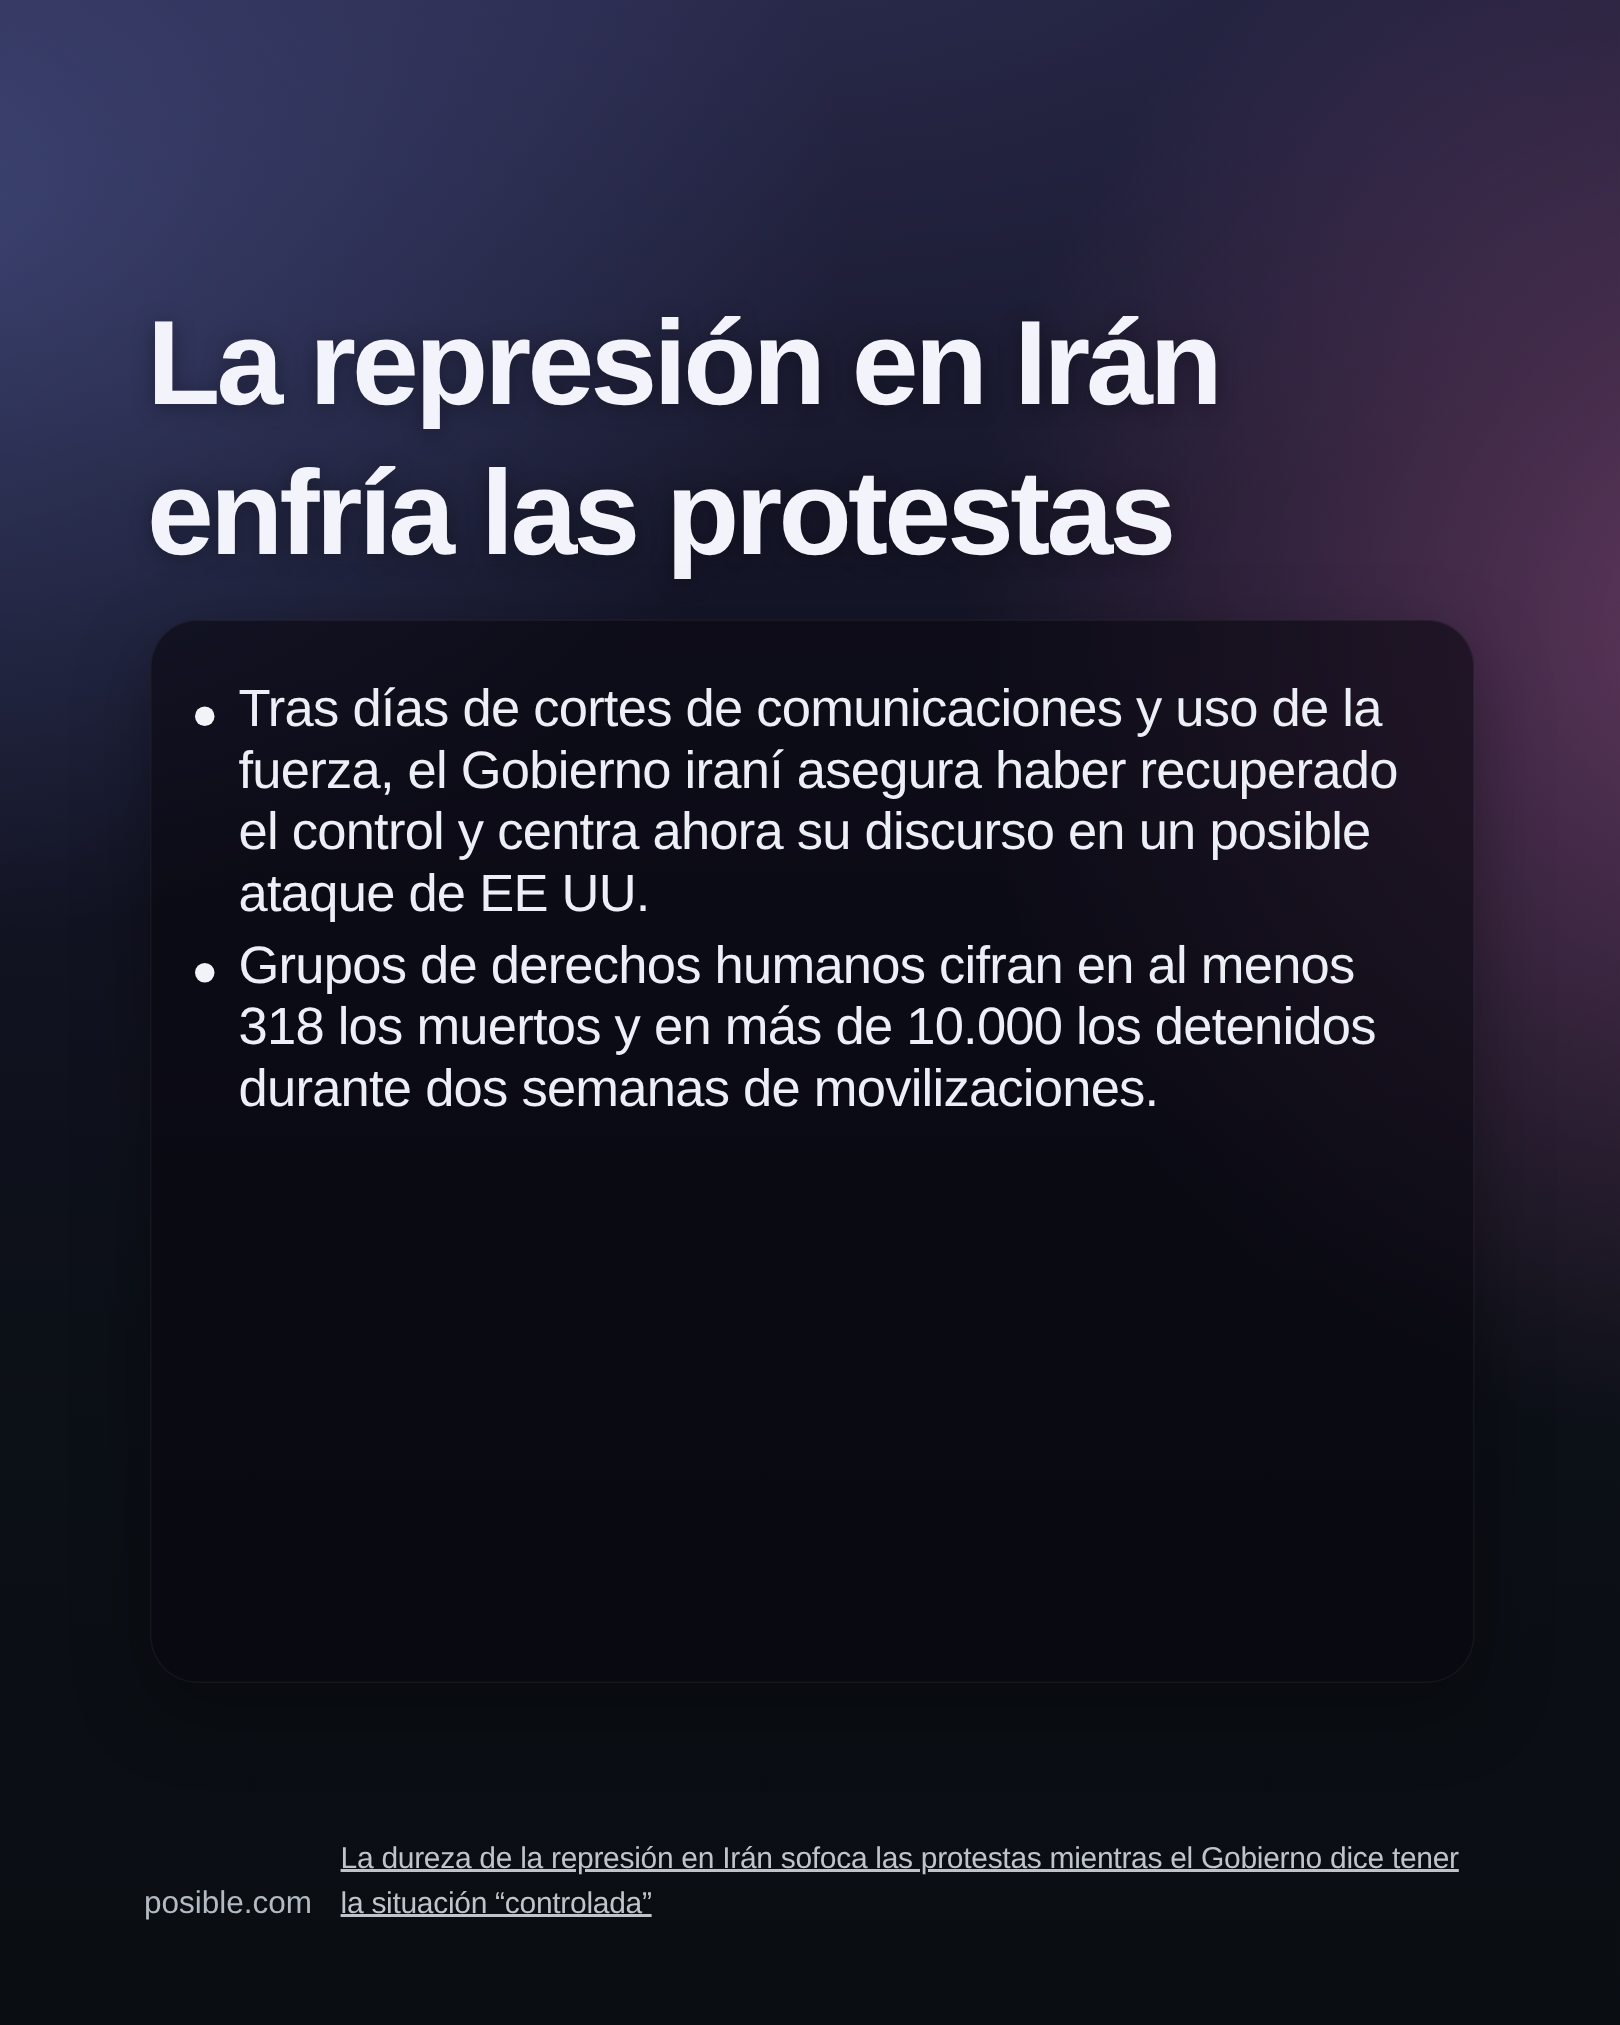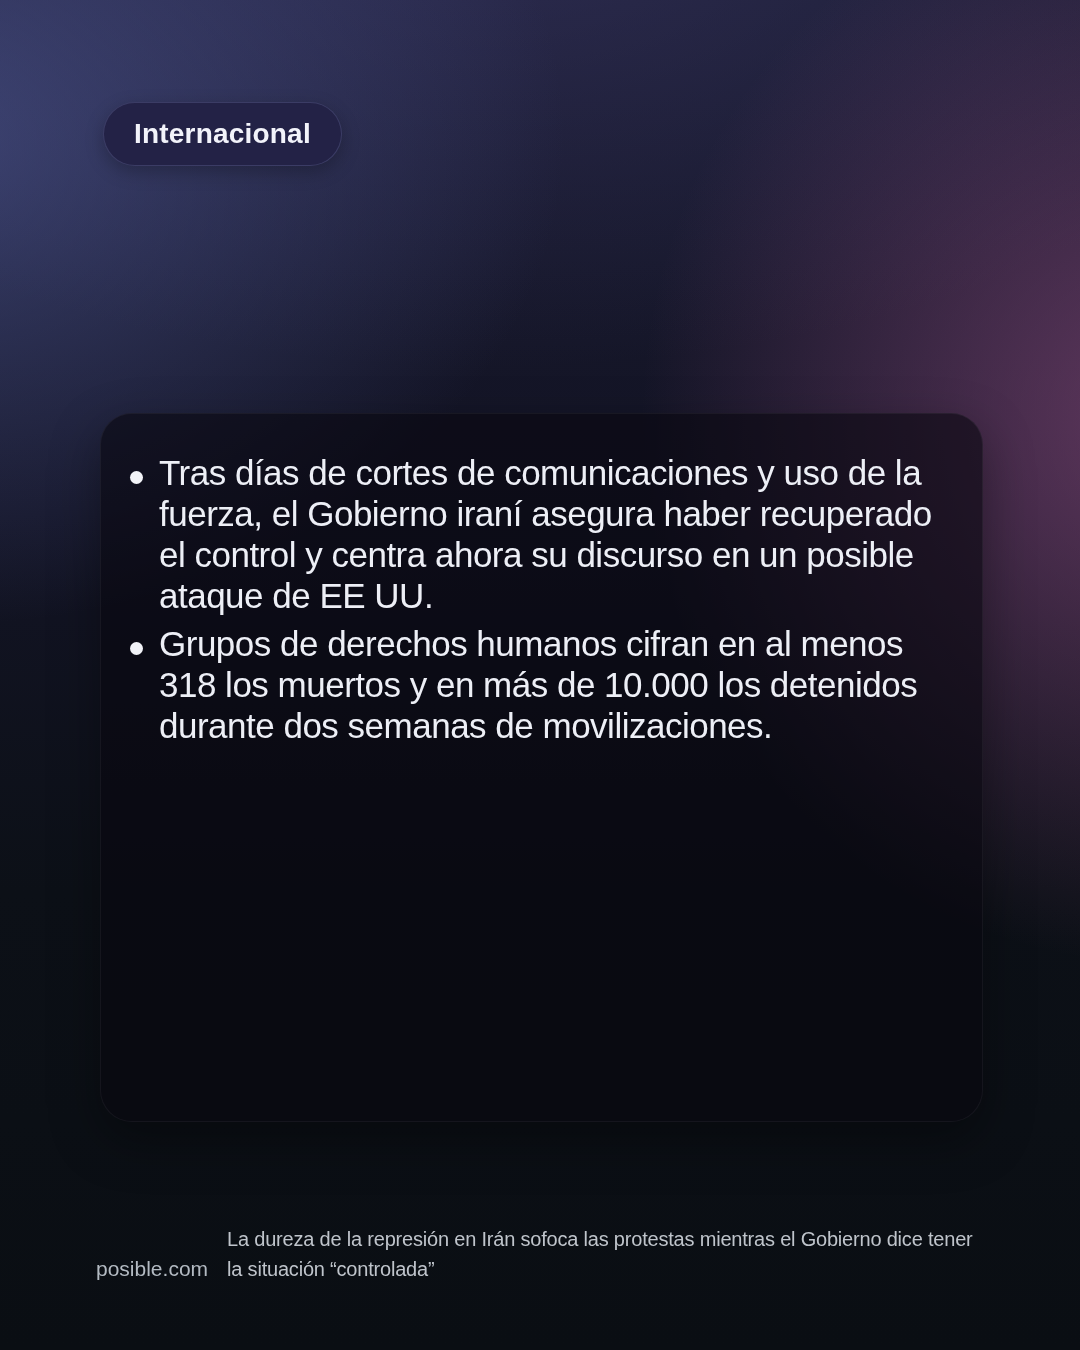--- a/index.html
+++ b/index.html
@@ -63,31 +63,33 @@
     display: flex; align-items: flex-end; gap: 19px;
   }
   .source {
     font-size: 21px; color: #b3bac2; white-space: nowrap;
     padding-bottom: 3px; flex: 0 0 auto;
   }
   .caption {
     margin: 0; width: 784px;
     font-size: 20px; line-height: 30px; letter-spacing: -0.2px;
     color: #bfc4cb;
+    text-decoration: underline;
   }
 </style>
 </head>
 <body>
 
 <div class="page">
 
-  <div class="badge">
-    <span>Internacional</span>
-  </div>
 
+  <h1 class="headline">
+    <span class="hl-line">La represión en Irán</span>
+    <span class="hl-line">enfría las protestas</span>
+  </h1>
 
   <div class="card">
     <ul class="bullets">
       <li>Tras días de cortes de comunicaciones y uso de la fuerza, el Gobierno iraní asegura haber recuperado el control y centra ahora su discurso en un posible ataque de EE UU.</li>
       <li>Grupos de derechos humanos cifran en al menos 318 los muertos y en más de 10.000 los detenidos durante dos semanas de movilizaciones.</li>
     </ul>
   </div>
 
   <div class="footer">
     <span class="source">posible.com</span>

